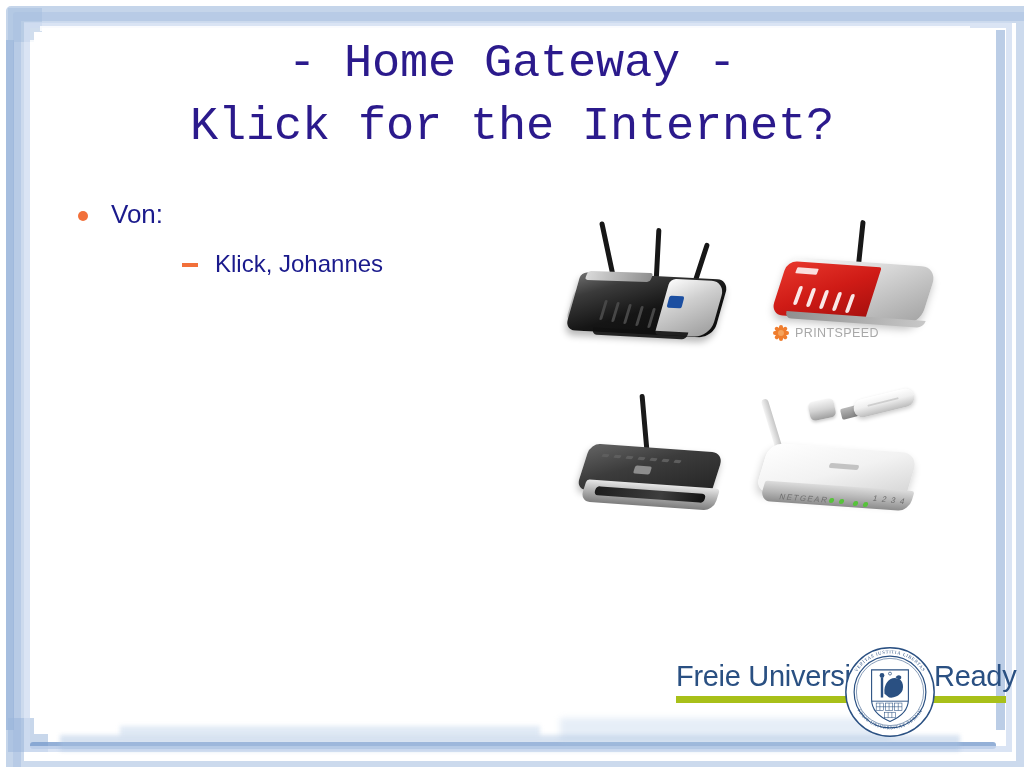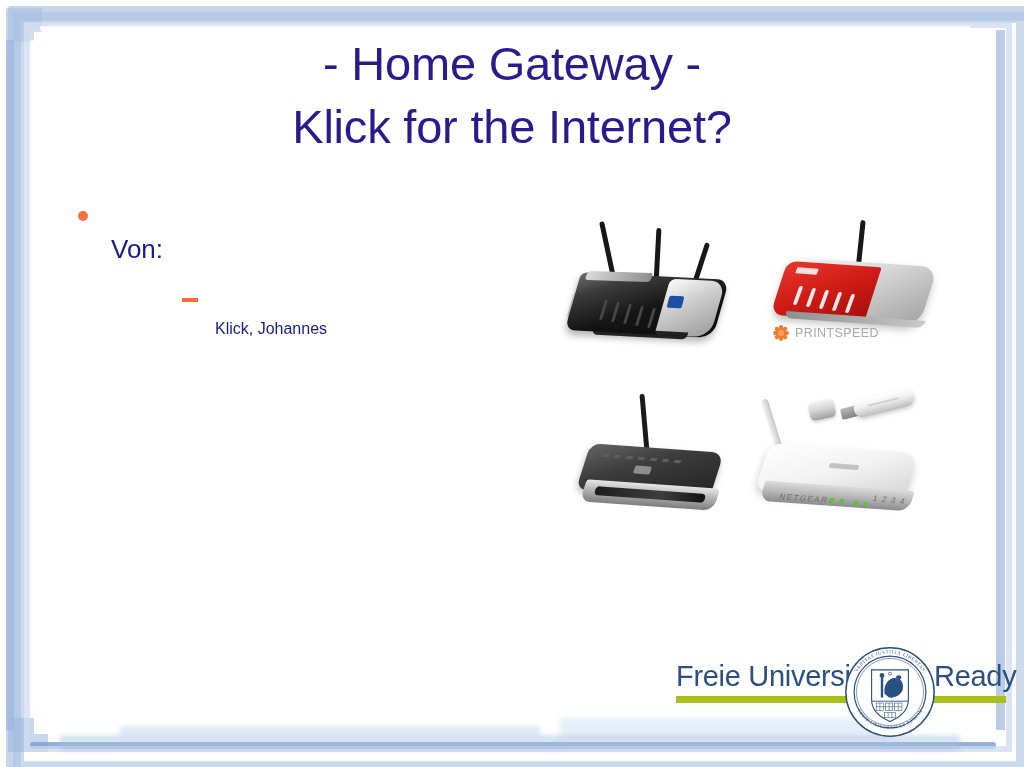--- a/index.html
+++ b/index.html
@@ -126,62 +126,62 @@
     left: 72px;
     top: 33px;
     width: 880px;
     text-align: center;
     color: #2B1A8C;
     font-size: 47px;
     line-height: 1.33;
     font-weight: normal;
     letter-spacing: -0.2px;
   }
-  #title .tl { display: block; white-space: pre; }
+  #title .tl { display: block; white-space: pre; font-family: Liberation Mono, monospace; }
 
   
   #body-block {
     position: absolute;
     left: 78px;
     top: 200px;
     width: 470px;
   }
   .bullet-row {
     display: flex;
     align-items: flex-start;
     color: #1A1A8C;
   }
   .lvl1 {
     font-size: 26px;
     line-height: 1.15;
     margin-bottom: 20px;
   }
   .lvl2 {
-    font-size: 16px;
+    font-size: 24px;
     line-height: 1.15;
     margin-left: 104px;
   }
   .marker-dot {
     width: 10px;
     height: 10px;
     border-radius: 50%;
     background: #F2703A;
     margin-top: 11px;
     margin-right: 23px;
     flex: 0 0 auto;
   }
   .marker-dash {
     width: 16px;
     height: 4px;
     background: #F2703A;
     margin-top: 13px;
     margin-right: 17px;
     flex: 0 0 auto;
   }
-  .btext { display: block; margin-top: 35px; }
+  .btext { display: block; }
 
   
   #pics {
     position: absolute;
     left: 548px;
     top: 214px;
     width: 390px;
     height: 320px;
   }
   .pic { position: absolute; }

